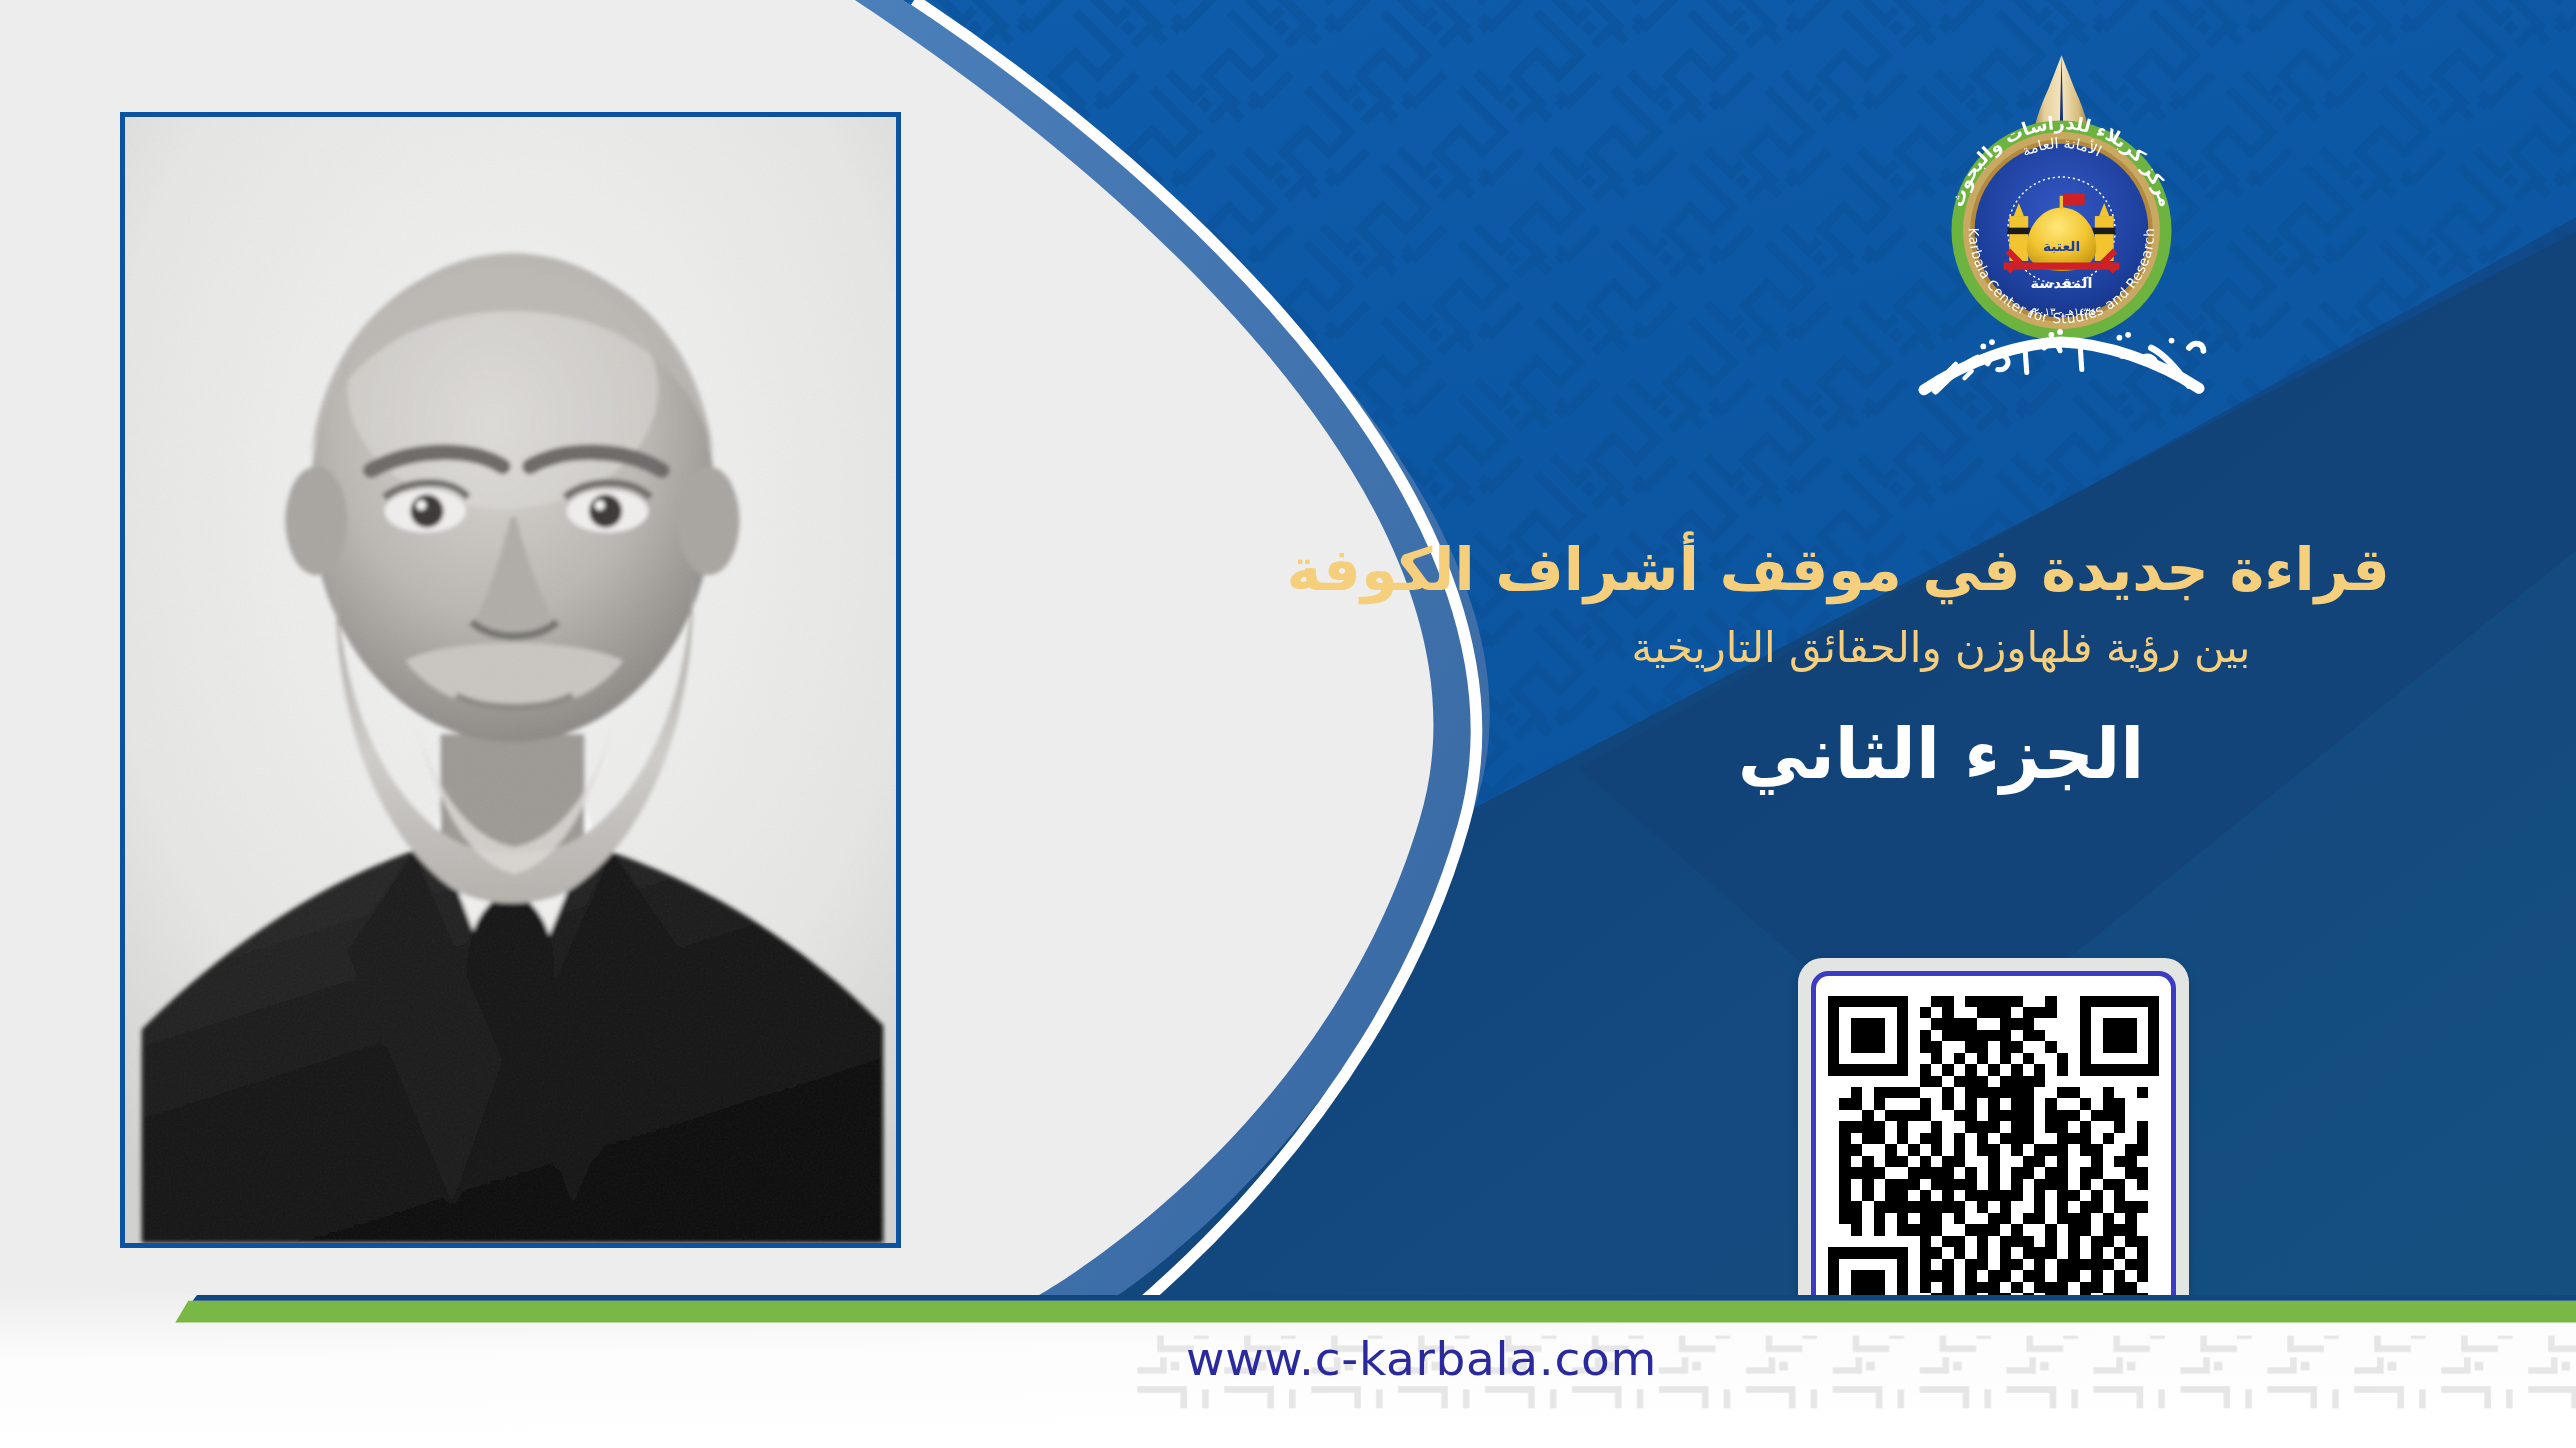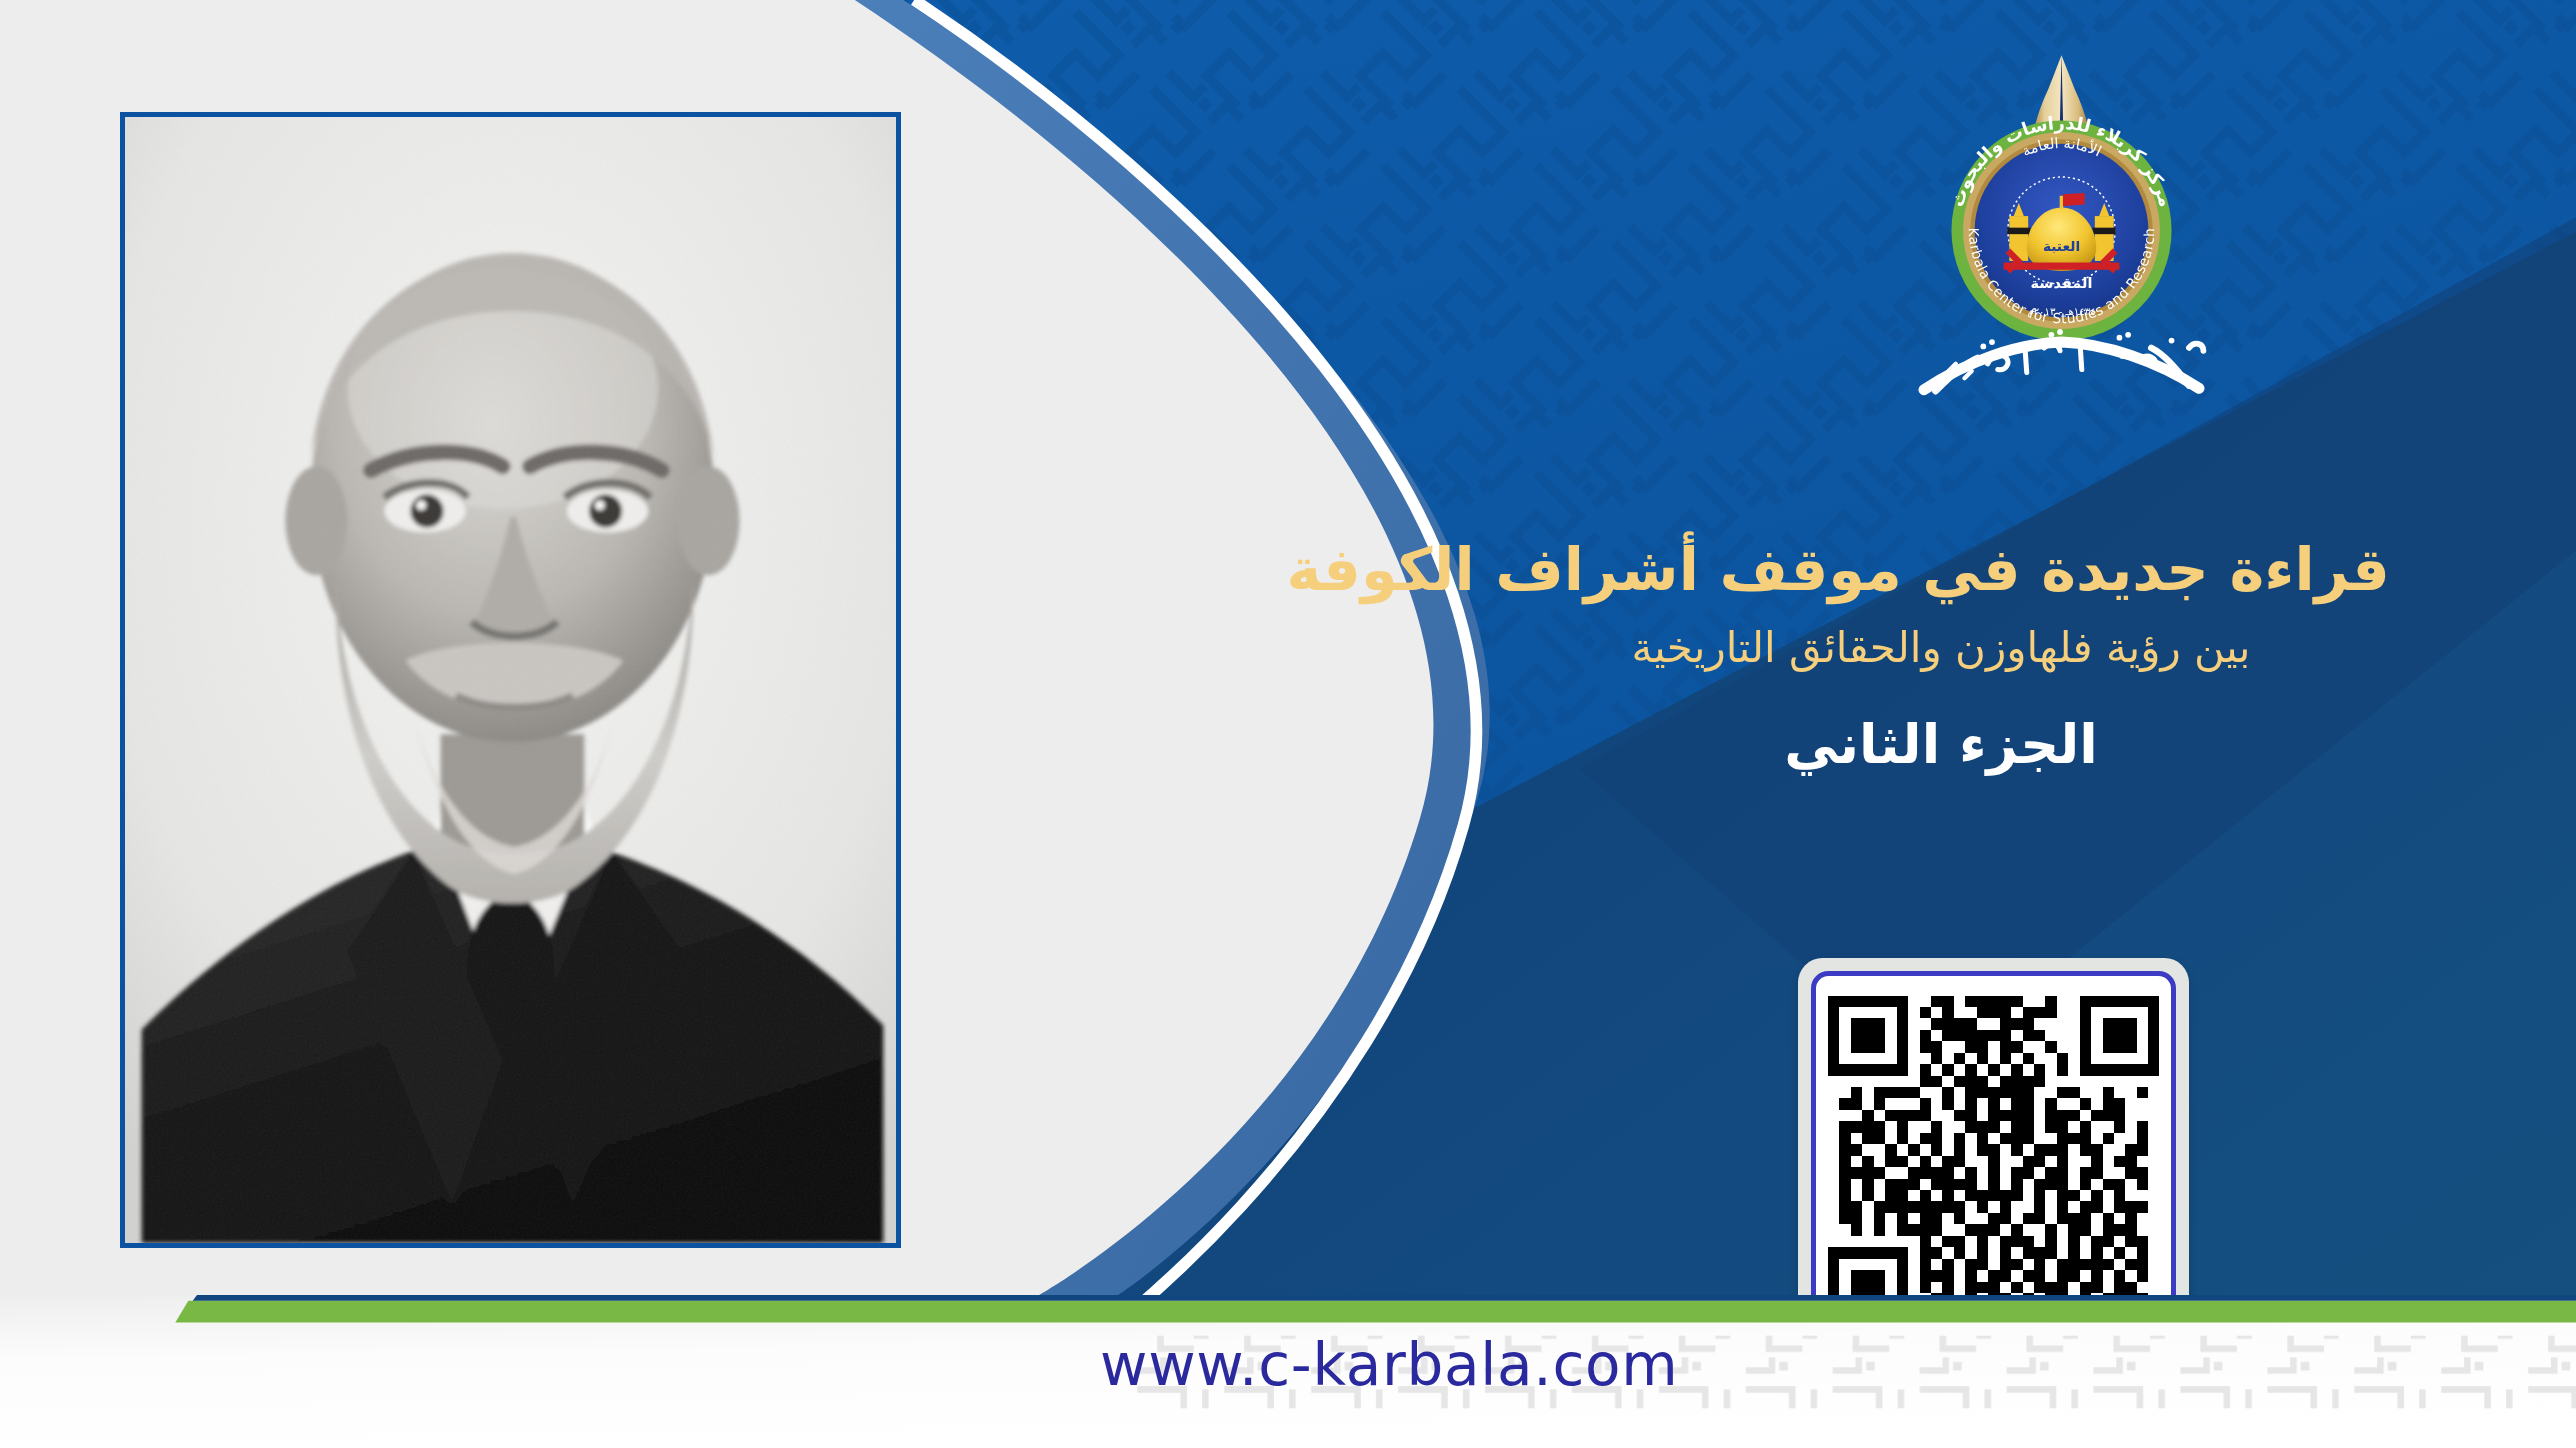--- a/index.html
+++ b/index.html
@@ -60,21 +60,21 @@
   .title-sub{
     color:#f6cf7d;
     font-size:42px;
     font-weight:normal;
     line-height:1.2;
     margin:12px 0 41px 0;
     white-space:nowrap;
   }
   .title-part{
     color:#ffffff;
-    font-size:54px;
+    font-size:70px;
     font-weight:bold;
     line-height:1.15;
     margin:18px;
   }
 
   
   .qr-card{
     position:absolute;
     left:1798px;top:958px;width:391px;height:406px;
     background:#e3e5e3;
@@ -93,23 +93,23 @@
   .qr-inner svg{display:block;width:100%;height:100%;}
 
   
   .footer-band{
     position:absolute;left:0;bottom:0;width:2576px;height:154px;
     overflow:hidden;
   }
   .footer-band svg{display:block;width:100%;height:100%;}
   .site-url{
     position:absolute;
-    left:1100px;top:1331px;
+    left:1186px;top:1331px;
     color:#2a2a9e;
-    font-size:58px;
+    font-size:47px;
     letter-spacing:0.7px;
     direction:ltr;
     font-family:"DejaVu Sans","Liberation Sans",sans-serif;
     white-space:nowrap;
   }
 </style>
 </head>
 <body>
 
 <div class="stage">

